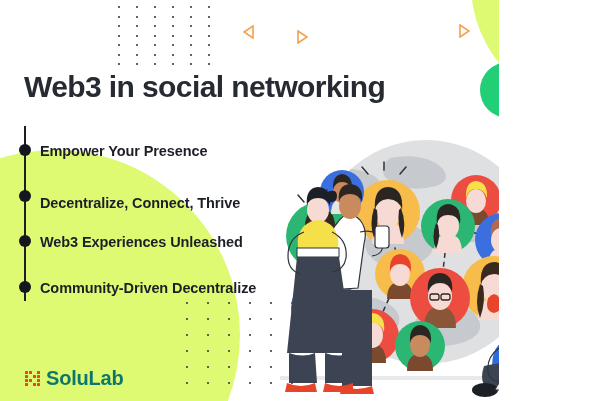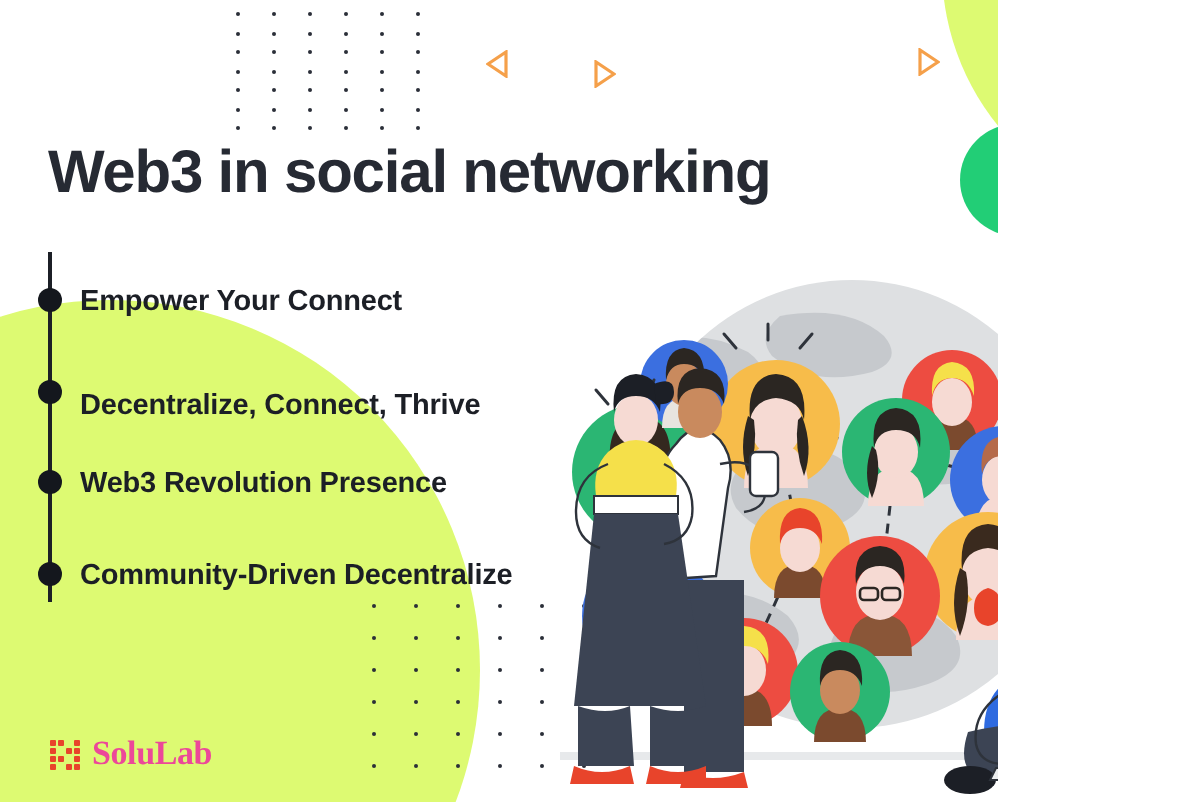--- a/index.html
+++ b/index.html
@@ -77,22 +77,22 @@
   }
   .logo-mark {
     width:15px; height:15px; display:grid;
     grid-template-columns:repeat(4,1fr);
     grid-template-rows:repeat(4,1fr);
     gap:1px;
   }
   .logo-mark i { display:block; background:#E8442B; border-radius:0.5px; }
   .logo-mark i.off { background:transparent; }
   .logo-text {
-    font-size:17px; font-weight:bold; color:#ec4899;
-    letter-spacing:-0.2px; font-family:Liberation Serif, serif;
+    font-size:20px; font-weight:bold; color:#0f766e;
+    letter-spacing:-0.2px; font-family:Liberation Sans, sans-serif;
   }
 
   
   .illo { position:absolute; left:280px; top:140px; width:320px; height:261px; }
   .illo svg { display:block; }
 </style>
 </head>
 <body>
 
 <div class="canvas">
@@ -418,29 +418,29 @@
     </svg>
   </div>
 
   <h1 class="title">Web3 in social networking</h1>
 
   <div class="timeline-line"></div>
 
   <div class="bullets">
     <div class="bullet-row">
       <span class="bullet-dot" style="top:144px;"></span>
-      <span class="bullet-text" style="top:143px;">Empower Your Connect</span>
+      <span class="bullet-text" style="top:143px;">Empower Your Presence</span>
     </div>
     <div class="bullet-row">
       <span class="bullet-dot" style="top:190px;"></span>
       <span class="bullet-text" style="top:195px;">Decentralize, Connect, Thrive</span>
     </div>
     <div class="bullet-row">
       <span class="bullet-dot" style="top:235px;"></span>
-      <span class="bullet-text" style="top:234px;">Web3 Revolution Presence</span>
+      <span class="bullet-text" style="top:234px;">Web3 Experiences Unleashed</span>
     </div>
     <div class="bullet-row">
       <span class="bullet-dot" style="top:281px;"></span>
       <span class="bullet-text" style="top:280px;">Community-Driven Decentralize</span>
     </div>
   </div>
 
   <div class="logo-wrap">
     <span class="logo-mark" id="logo-mark">
         <i></i>

